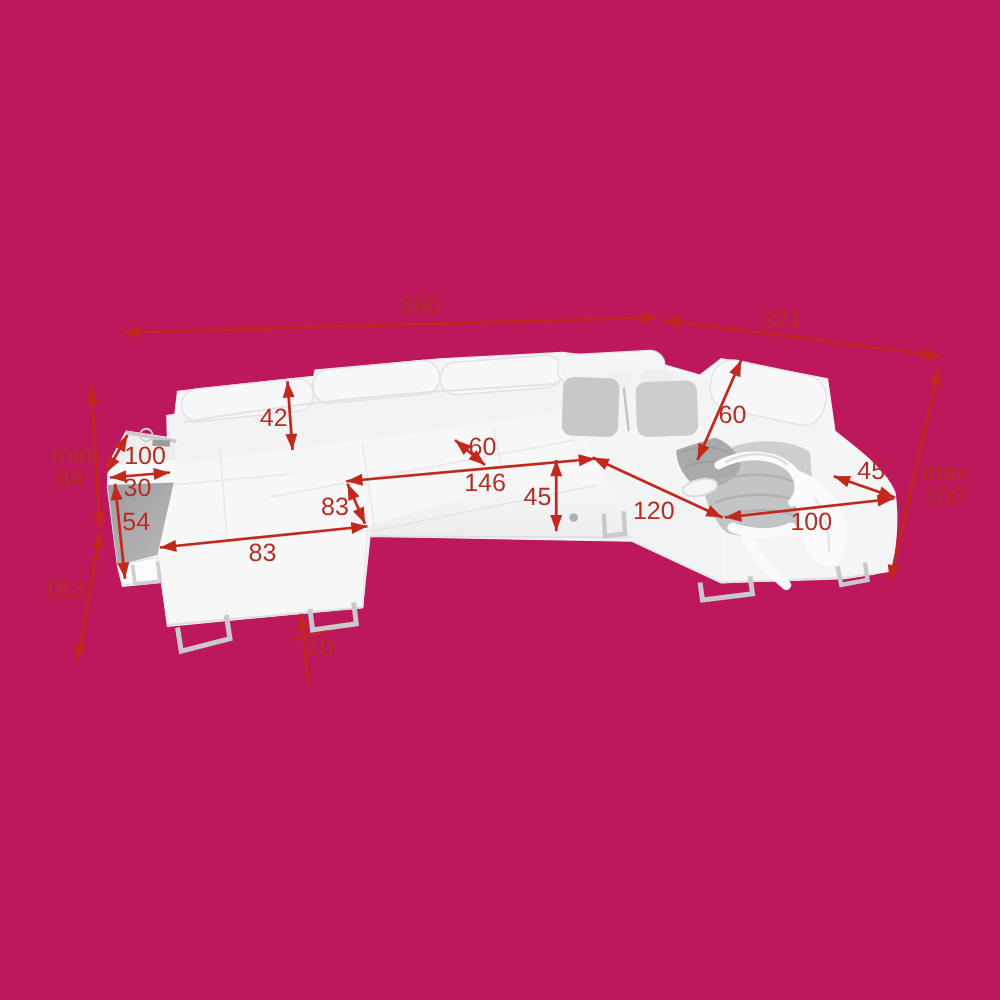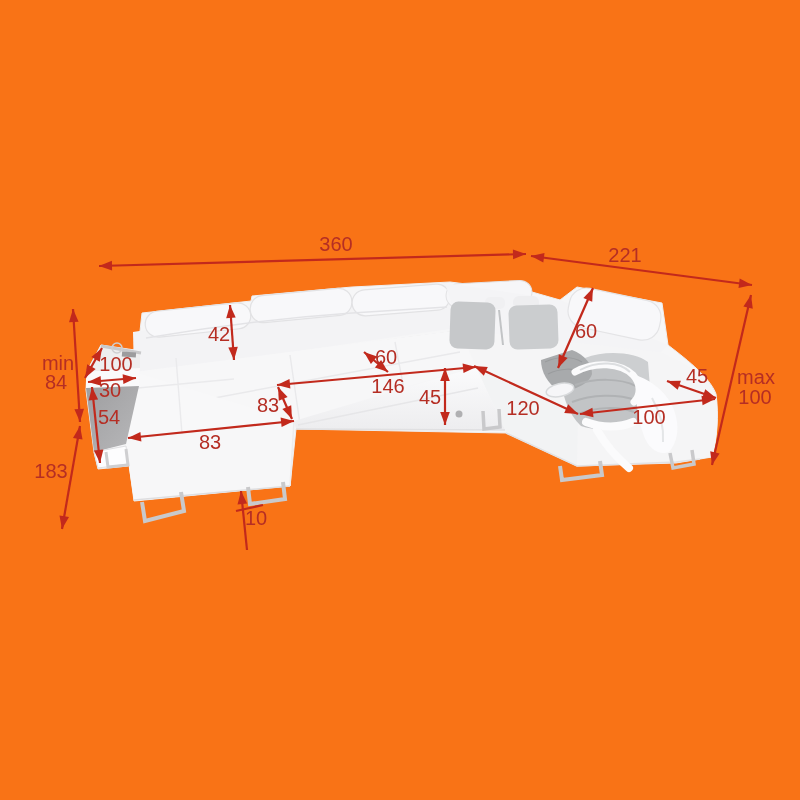--- a/index.html
+++ b/index.html
@@ -1,16 +1,16 @@
 <!DOCTYPE html>
 <html><head>
 <meta charset="utf-8">
 <style>
 html,body{margin:0;padding:0;background:#ffffff;}
-.wrap{width:800px;height:800px;position:relative;background:#f97316;overflow:hidden;}
+.wrap{width:800px;height:800px;position:relative;background:#be185d;overflow:hidden;}
 text{font-family:"Liberation Sans", sans-serif;fill:#b52e24;}
 </style>
 </head>
 <body>
 <div class="wrap">
 <svg width="800" height="800" viewBox="0 0 800 800" xmlns="http://www.w3.org/2000/svg">
 <defs>
 <linearGradient id="panelg" x1="0" y1="0" x2="1" y2="1">
 <stop offset="0" stop-color="#9e9ea0"></stop>
 <stop offset="1" stop-color="#b8b8ba"></stop>

